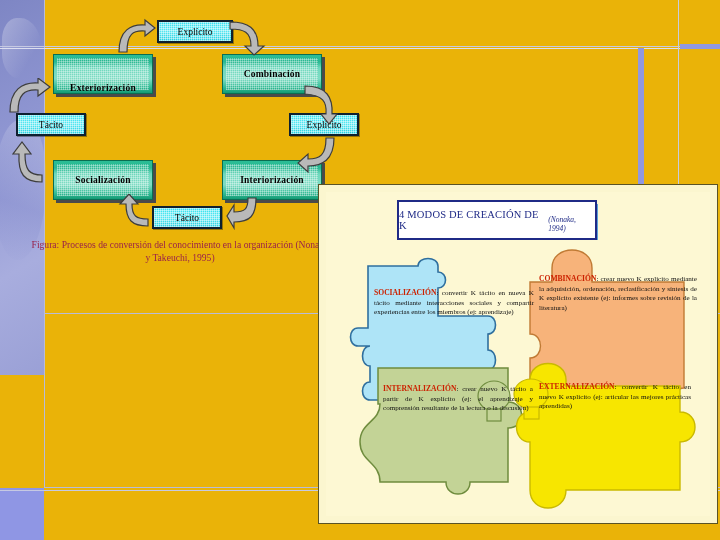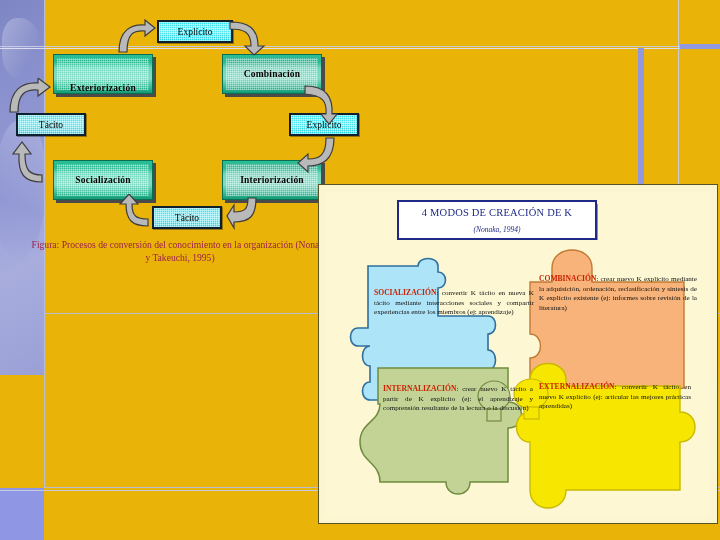--- a/index.html
+++ b/index.html
@@ -101,21 +101,21 @@
     background:#fbf6cf;border:1px solid #5a5325;overflow:hidden;
   }
   #puzzle-inner{position:absolute;left:7px;top:7px;right:7px;bottom:7px;background:#fdf8d3;}
 
   #ptitle-shadow{
     position:absolute;left:76px;top:12px;width:196px;height:36px;background:#5c9fd6;
   }
   #ptitle{
     position:absolute;left:71px;top:8px;width:196px;height:36px;
     background:#ffffff;border:2px solid #1f2a86;
-    display:flex;flex-direction:column;align-items:center;justify-content:center;
+    display:flex;flex-direction:row;align-items:center;justify-content:center;
     color:#1f2a86;font-family:"Liberation Serif", serif;
   }
   #ptitle .t1{font-size:10.5px;letter-spacing:.2px;}
   #ptitle .t2{font-size:7.5px;font-style:italic;margin-top:7px;}
 
   .piece{position:absolute;}
   .piece svg{display:block;}
   .ptext{position:absolute;font-family:"Liberation Serif", serif;font-size:7.1px;line-height:9.6px;
          text-align:justify;color:#111;}
   .ptext b{color:#cc2200;font-size:7.6px;}

